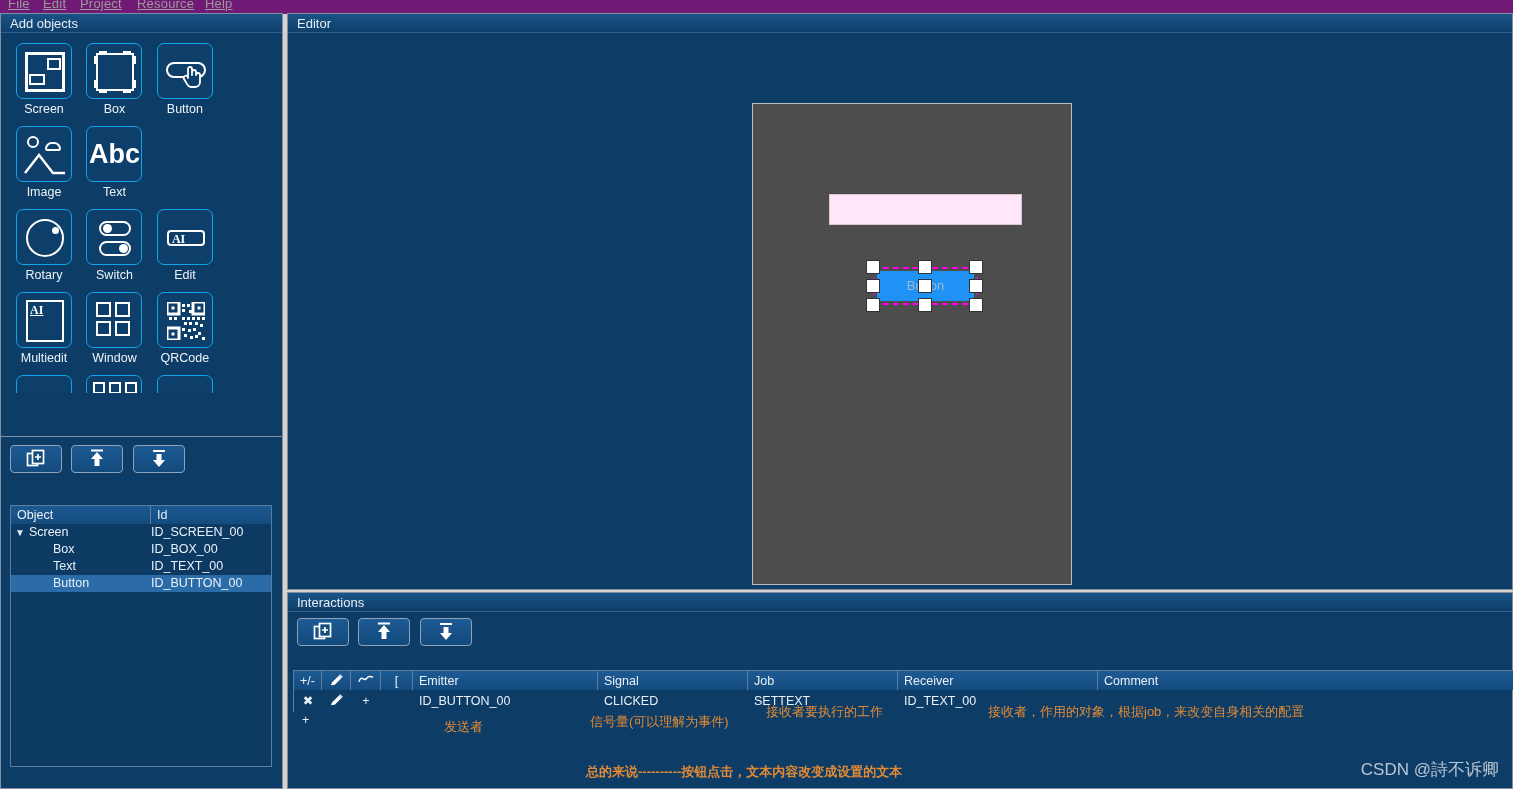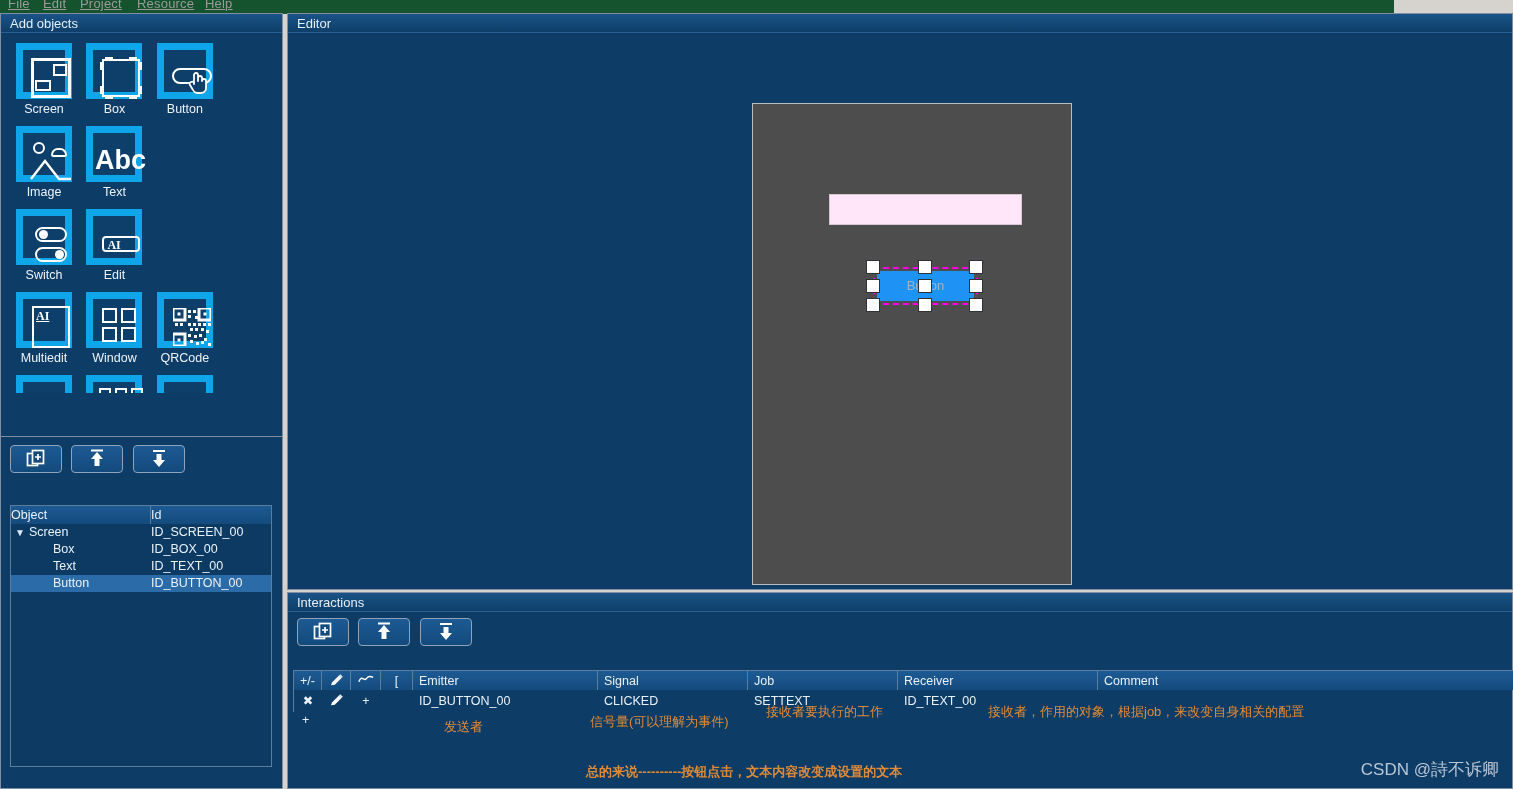--- a/index.html
+++ b/index.html
@@ -6,22 +6,22 @@
   html, body {
     margin: 0; padding: 0;
     width: 1513px; height: 789px;
     overflow: hidden;
     background: #d6d3ce;
     font-family: "Liberation Sans", "DejaVu Sans", sans-serif;
   }
 
   
   .menubar {
-    position: absolute; left: 0; top: 0; width: 1394px; height: 14px;
-    background: #14532d;
+    position: absolute; left: 0; top: 0; width: 1513px; height: 14px;
+    background: #701a75;
     overflow: hidden;
   }
   .menubar .mi {
     position: absolute; top: -4px;
     font-size: 13px; color: #9a9a9a;
     text-decoration: underline;
     letter-spacing: .2px;
   }
 
   
@@ -49,21 +49,21 @@
     padding: 10px 0 0 10px;
     overflow: hidden;
   }
   .pal-item {
     width: 66px; display: inline-block; vertical-align: top;
     margin: 0 0 10px 0; text-align: center;
   }
   .pal-item + .pal-item { margin-left: 0; }
   .pal-box {
     width: 56px; height: 56px; margin: 0 auto;
-    border: 7px solid #0ea5e9; border-radius: 0;
+    border: 1px solid #0ea5e9; border-radius: 7px;
     background: #0e3f6b;
     position: relative;
   }
   .pal-label {
     font-size: 12.5px; color: #eef3f8; margin-top: 3px;
     white-space: nowrap;
   }
   .pal-row { white-space: nowrap; }
   .pal-row .pal-item { margin-right: 0; }
 
@@ -118,21 +118,21 @@
   }
   .tb-btn svg { position: absolute; left: 50%; top: 50%; transform: translate(-50%,-50%); }
 
   .grid {
     position: absolute; left: 9px; top: 68px; width: 262px; bottom: 2px;
     border: 1px solid #5d7d9e;
     background: #0c3a63;
   }
   .grid-head { display: flex; height: 18px; background: linear-gradient(to bottom,#1d5a93,#144b7d); }
   .grid-head div {
-    font-size: 12.5px; color: #eaf1f8; line-height: 18px; 
+    font-size: 12.5px; color: #eaf1f8; line-height: 18px; padding-left: 6px;
     border-right: 1px solid #5d7d9e; white-space: nowrap; overflow: hidden;
   }
   .gh-object { width: 140px; }
   .gh-id { flex: 1; border-right: none !important; }
   .grid-row { display: flex; height: 17px; font-size: 12.5px; color: #e9f1f8; }
   .grid-row.sel { background: #2a6ba8; }
   .grid-row .c1 { width: 140px; line-height: 17px; white-space: nowrap; }
   .grid-row .c2 { flex: 1; line-height: 17px; white-space: nowrap; }
   .tri { display:inline-block; margin:0 4px 0 4px; color:#dfe9f4; font-size:10px; }
 
@@ -291,20 +291,27 @@
         <div class="pal-item">
           <div class="pal-box">
             <span class="ic" style="left:0;top:0;width:54px;height:54px;line-height:54px;text-align:center;color:#fff;font-size:27px;font-weight:bold;font-family:'Liberation Sans',sans-serif;">Abc</span>
           </div>
           <div class="pal-label">Text</div>
         </div>
 
       </div>
 
       <div class="pal-row">
+        <div class="pal-item">
+          <div class="pal-box">
+            <span class="ic ic-rot-big"></span>
+            <span class="ic ic-rot-dot"></span>
+          </div>
+          <div class="pal-label">Rotary</div>
+        </div>
 
         <div class="pal-item">
           <div class="pal-box">
             <span class="ic ic-sw ic-sw1"></span>
             <span class="ic ic-swd ic-swd1"></span>
             <span class="ic ic-sw ic-sw2"></span>
             <span class="ic ic-swd ic-swd2"></span>
           </div>
           <div class="pal-label">Switch</div>
         </div>

